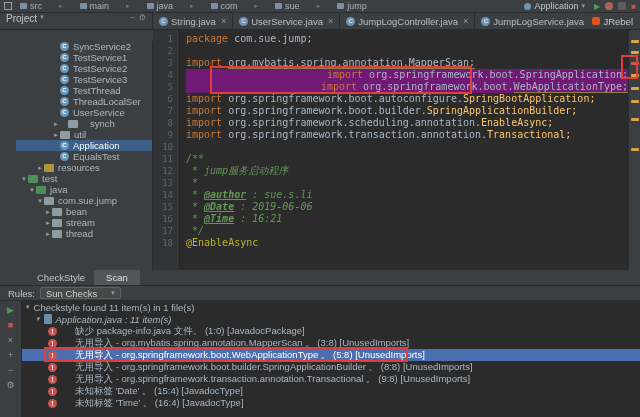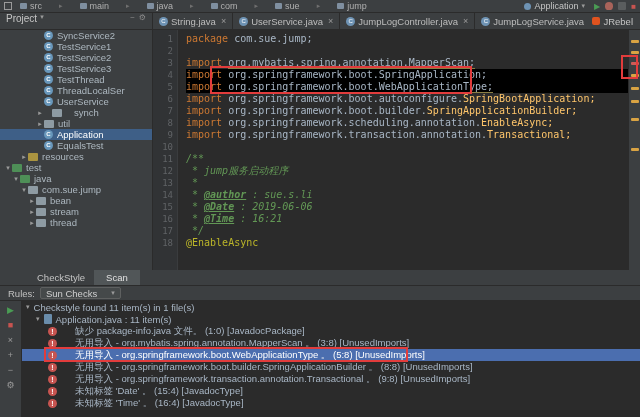--- a/index.html
+++ b/index.html
@@ -33,41 +33,41 @@
   #tabs{display:flex;align-items:stretch;overflow:hidden;}
   .tab{display:flex;align-items:center;gap:3px;padding:0 6px;font-size:9.5px;color:#bdbdbd;
     background:#3c3f41;border-right:1px solid #2b2b2b;white-space:nowrap;}
   .tab-ico{width:9px;height:9px;border-radius:50%;background:#6e93b4;color:#fff;font-size:6px;
     line-height:9px;text-align:center;flex:none;}
   .tab-close{color:#9a9a9a;font-size:9px;margin-left:2px;}
   #jrebel{margin-left:auto;display:flex;align-items:center;gap:3px;padding:0 7px;font-size:9.5px;color:#c5c5c5;}
   .jr-ico{width:8px;height:8px;border-radius:2px;background:#e0531f;flex:none;}
 
   
-  #project-panel{position:absolute;left:0;top:30px;width:153px;height:240px;background:#3c3f41;
-    border-right:1px solid #2b2b2b;overflow:hidden;font-size:9.5px;}
+  #project-panel{position:absolute;left:0;top:41px;width:153px;height:240px;background:#3c3f41;
+    border-right:1px solid #2b2b2b;overflow:hidden;font-size:9.5px;padding-left:16px;}
   .tree-row{height:11px;display:flex;align-items:center;white-space:nowrap;color:#adb8c0;width:100%;}
   .tree-row.selected{background:#3e5f87;color:#ffffff;}
   .tree-row .chevcell{width:8px;flex:none;font-size:7px;color:#9a9a9a;text-align:center;}
   .tico{flex:none;margin-right:4px;}
   .tico.class{width:9px;height:9px;border-radius:50%;background:#6897bb;color:#fff;font-size:6px;
     line-height:9px;text-align:center;font-weight:bold;}
   .tico.folder,.tico.package{width:10px;height:8px;border-radius:1px;background:#8e9ba3;}
   .tico.folder-green{width:10px;height:8px;border-radius:1px;background:#4e8f57;}
   .tico.resources{width:10px;height:8px;border-radius:1px;background:#aa9440;}
 
   
   #editor{position:absolute;left:153px;top:30px;right:12px;height:240px;background:#2b2b2b;display:flex;}
   #gutter{width:25px;flex:none;background:#313335;border-right:1px solid #3a3c3e;padding-top:3px;
     font-family:"DejaVu Sans Mono",monospace;font-size:9px;color:#606366;text-align:right;}
   .gut-line{height:12px;line-height:12px;padding-right:4px;}
   #code{flex:1;padding-top:3px;padding-left:8px;font-family:"DejaVu Sans Mono",monospace;
     font-size:10px;line-height:12px;white-space:pre;overflow:hidden;}
   .code-line{height:12px;}
-  .code-line.hl{background:#000000;}
+  .code-line.hl{background:#701a75;text-align:right;}
   .seg-kw{color:#cc7832;}
   .seg-id{color:#a9b7c6;}
   .seg-cls{color:#ffc66b;}
   .seg-warn{color:#a9b7c6;border-bottom:1px solid #8a7f45;}
   .seg-cmt{color:#629755;font-style:italic;}
   .seg-tag{color:#629755;font-weight:bold;text-decoration:underline;font-style:italic;}
   .seg-ann{color:#bbb529;}
 
   
   #stripe{position:absolute;right:0;top:30px;width:12px;height:240px;background:#3c3f41;
@@ -87,21 +87,21 @@
   #bottom-toolbar{position:absolute;left:0;top:31px;bottom:0;width:22px;background:#3c3f41;
     border-right:1px solid #2b2b2b;display:flex;flex-direction:column;align-items:center;
     gap:4px;padding-top:4px;}
   .bt-ico{width:12px;height:11px;font-size:9px;line-height:11px;text-align:center;color:#9a9a9a;}
   .bt-ico.green{color:#4a9c54;}
   .bt-ico.red{color:#c75450;}
   #issue-area{position:absolute;left:22px;right:0;top:31px;bottom:0;background:#2b2b2b;
     overflow:hidden;font-size:9.5px;}
   .tree-summary,.tree-file{height:12px;display:flex;align-items:center;gap:4px;color:#a9b7c6;white-space:nowrap;}
   .tree-summary{padding-left:4px;}
-  .tree-file{padding-left:14px;}
+  .tree-file{padding-left:14px;font-style:italic;}
   .file-ico{width:8px;height:10px;background:#6a8dab;border-radius:1px;flex:none;}
   .issue-row{height:12px;display:flex;align-items:center;gap:18px;padding-left:26px;color:#a9b7c6;white-space:nowrap;}
   .issue-row.selected{background:#4b6eaf;color:#ffffff;}
   .err-ico{width:9px;height:9px;border-radius:50%;background:#c75450;color:#fff;font-size:7px;
     font-weight:bold;line-height:9px;text-align:center;flex:none;}
 
   
   .ann-box{position:absolute;border:2px solid #e23c3c;background:transparent;pointer-events:none;}
 </style>
 </head>

